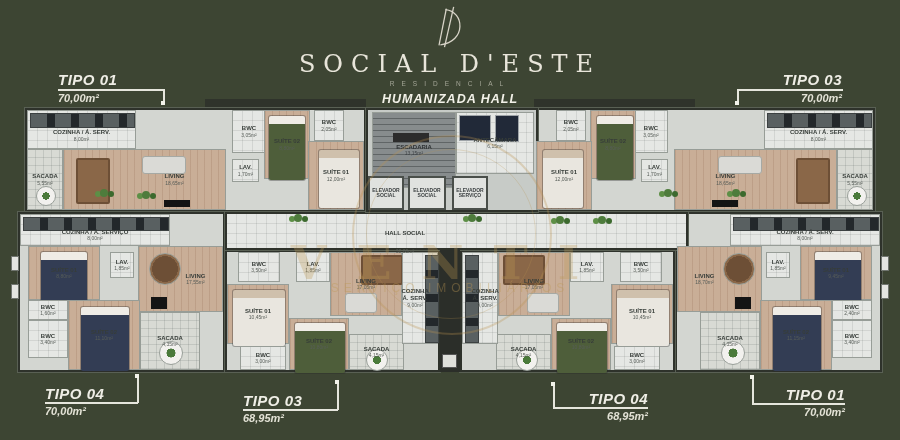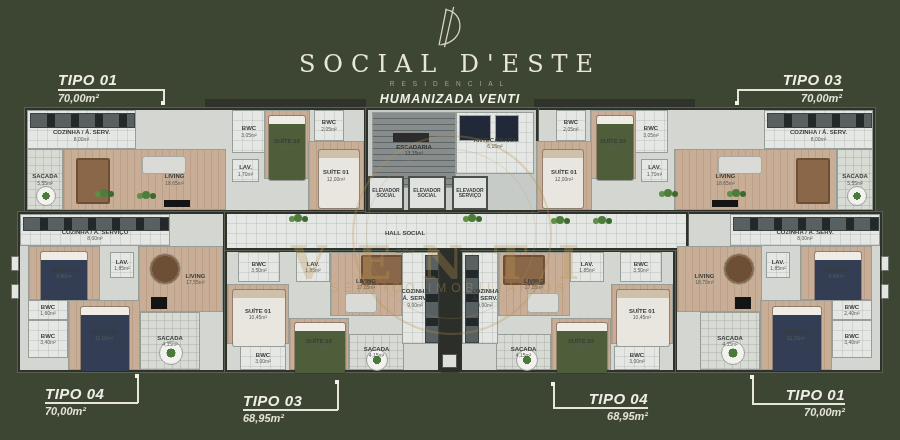--- a/index.html
+++ b/index.html
@@ -54,21 +54,21 @@
   <svg width="40" height="44" viewBox="0 0 40 48">
       <g stroke="#d8d4c8" stroke-width="1.4" fill="none">
     <path d="M16 4 L8 44"></path>
         <path d="M24 2 L14 46"></path>
         <path d="M15 5 C36 7 38 40 9.5 43.5"></path>
       </g>
     </svg>
 </div>
 <div class="brand">SOCIAL D'ESTE</div>
 <div class="brandsub">RESIDENCIAL</div>
-<div class="subtitle">HUMANIZADA VENTI</div>
+<div class="subtitle">HUMANIZADA HALL</div>
 
 <div class="roof" style="left:205px;top:99px;width:161px"></div>
 <div class="roof" style="left:534px;top:99px;width:161px"></div>
 <div class="acbox" style="left:11px;top:256px"></div>
 <div class="acbox" style="left:11px;top:284px"></div>
 <div class="acbox" style="left:881px;top:256px"></div>
 <div class="acbox" style="left:881px;top:284px"></div>
 
 <div class="wing" style="left:25px;top:108px;width:341px;height:104px"></div>
 <div class="wing" style="left:534px;top:108px;width:341px;height:104px"></div>

